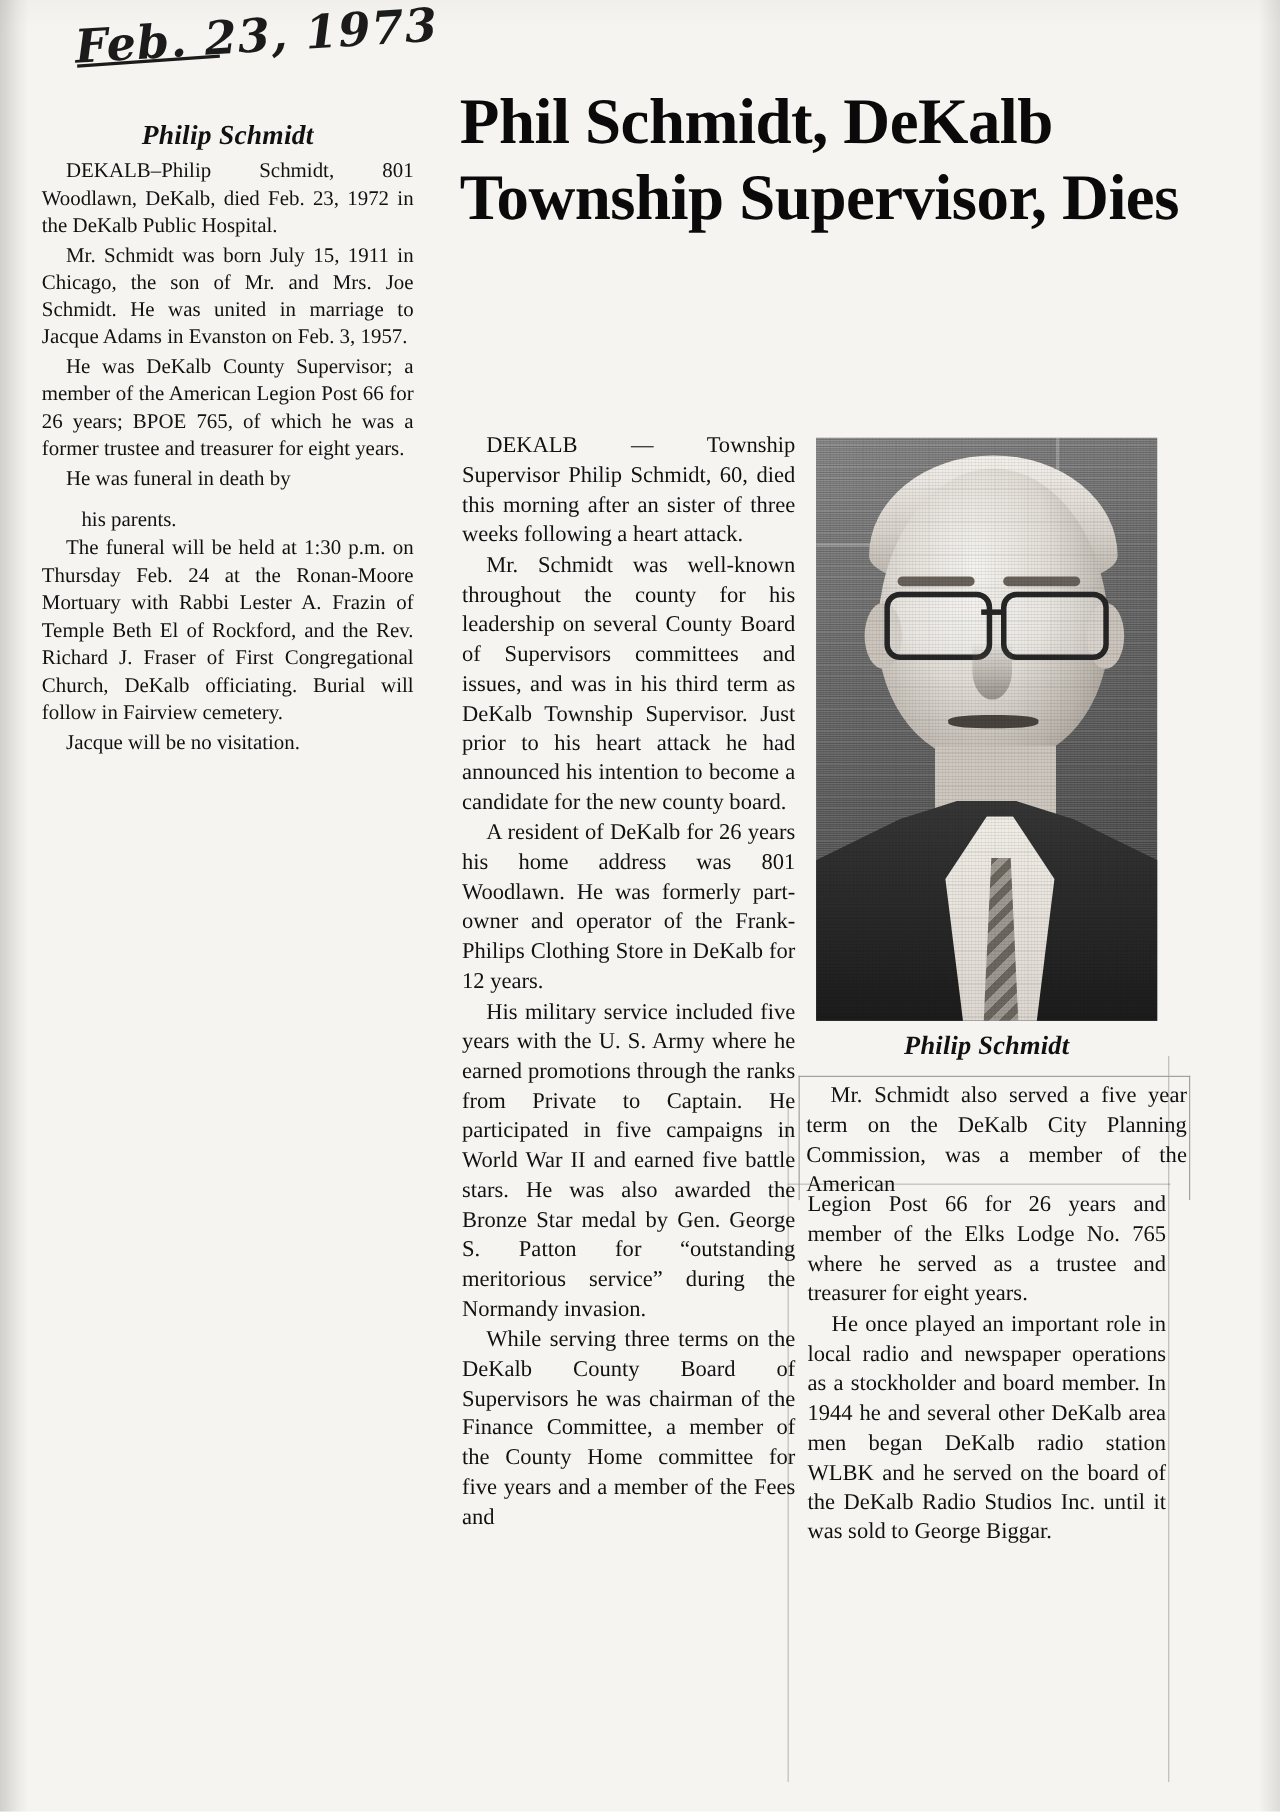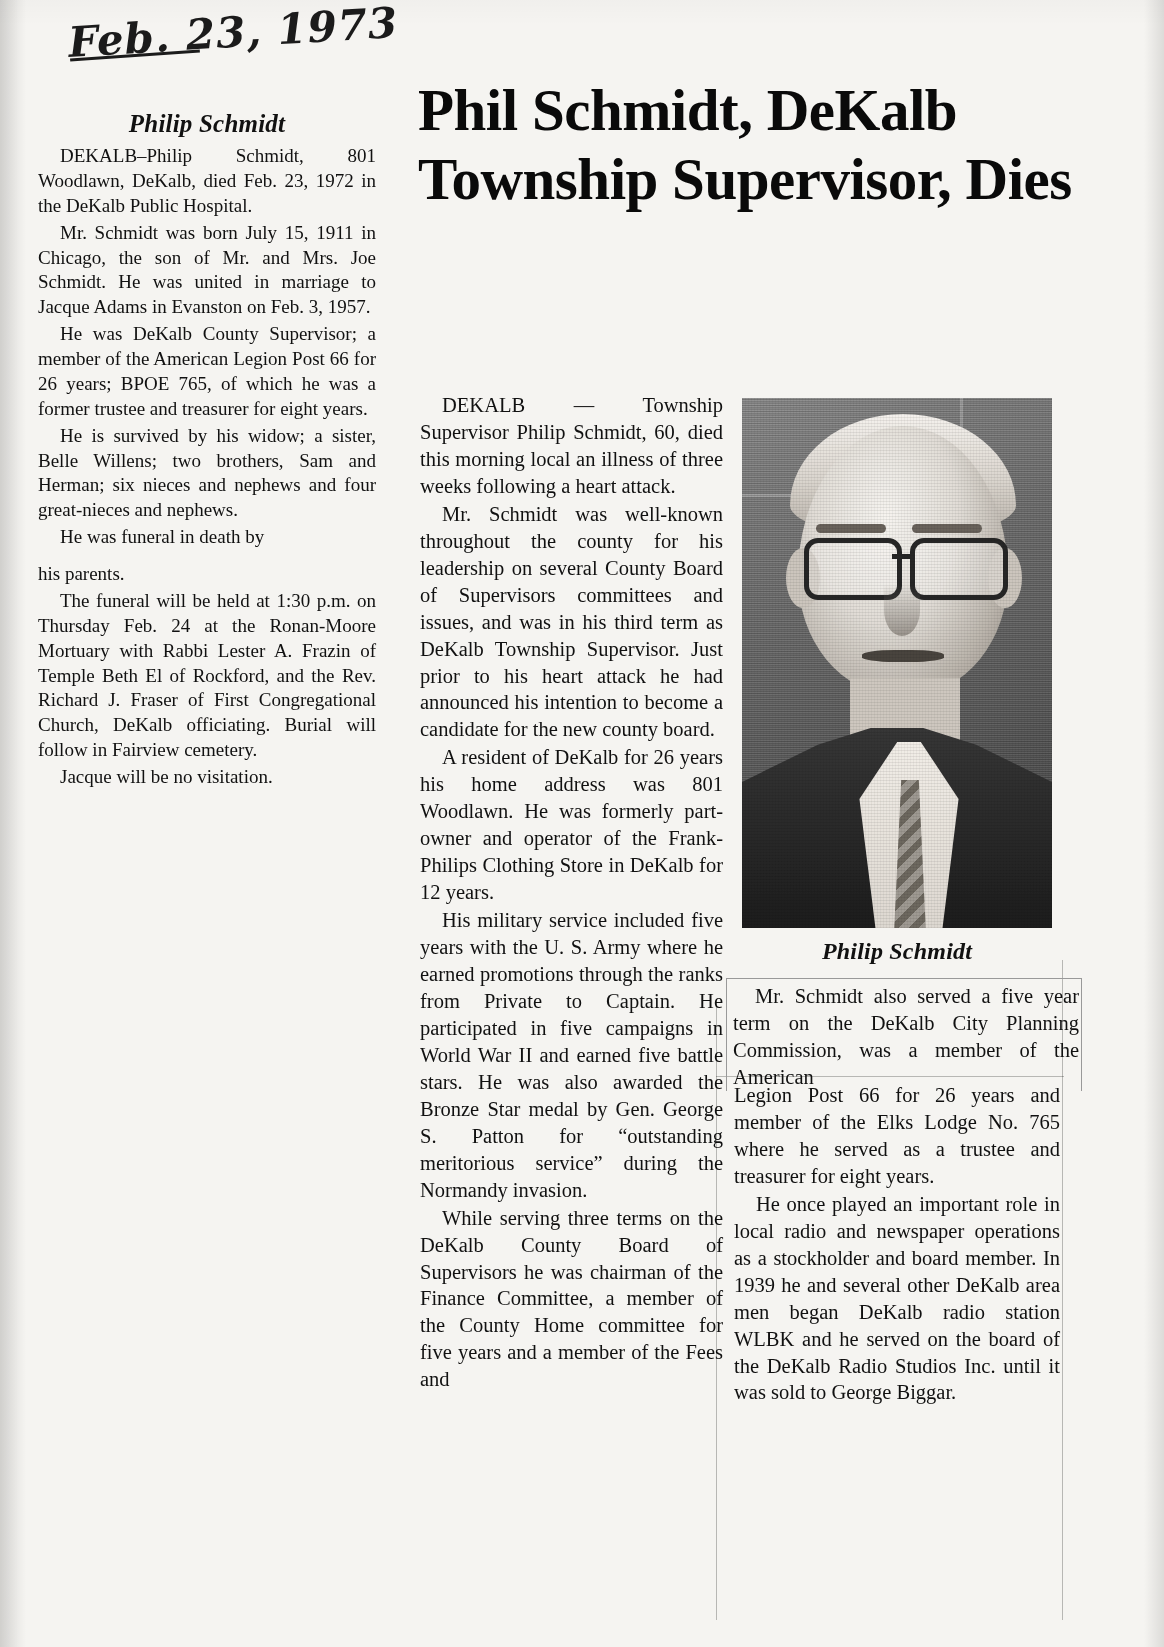--- a/index.html
+++ b/index.html
@@ -67,21 +67,21 @@
   .left-col p {
     margin: 0 0 2px 0;
     font-size: 19px;
     line-height: 1.31;
     text-align: justify;
     text-justify: inter-word;
     text-indent: 22px;
     hyphens: manual;
   }
   .left-col p.noindent { text-indent: 0; }
-  .left-col p.gap { margin-top: 12px; }
+  .left-col p.gap { margin-top: 12px; margin-left: 36px; }
 
   
   .headline {
     position: absolute;
     left: 418px;
     top: 76px;
     width: 700px;
     font-family: Liberation Serif, serif;
     font-weight: bold;
     font-size: 59px;
@@ -278,31 +278,30 @@
   <div class="edge-shadow-r"></div>
 
   <div class="handwritten">Feb. 23, 1973</div>
   <div class="hw-strike"></div>
 
   <div class="left-col">
     <div class="left-title">Philip Schmidt</div>
     <p>DEKALB–Philip Schmidt, 801 Woodlawn, DeKalb, died Feb. 23, 1972 in the DeKalb Public Hospital.</p>
     <p>Mr. Schmidt was born July 15, 1911 in Chicago, the son of Mr. and Mrs. Joe Schmidt. He was united in marriage to Jacque Adams in Evanston on Feb. 3, 1957.</p>
     <p>He was DeKalb County Supervisor; a member of the American Legion Post 66 for 26 years; BPOE 765, of which he was a former trustee and treasurer for eight years.</p>
-    <p>He is survived by his widow; a sister, Belle Willens; two brothers, Sam and Herman; six nieces and nephews and four great-nieces and nephews.</p>
     <p>He was funeral in death by</p>
     <p class="noindent gap">his parents.</p>
     <p>The funeral will be held at 1:30 p.m. on Thursday Feb. 24 at the Ronan-Moore Mortuary with Rabbi Lester A. Frazin of Temple Beth El of Rockford, and the Rev. Richard J. Fraser of First Congregational Church, DeKalb officiating. Burial will follow in Fairview cemetery.</p>
     <p>Jacque will be no visitation.</p>
   </div>
 
   <div class="headline">Phil Schmidt, DeKalb Township Supervisor, Dies</div>
 
   <div class="mid-col">
-    <p>DEKALB — Township Supervisor Philip Schmidt, 60, died this morning local an illness of three weeks following a heart attack.</p>
+    <p>DEKALB — Township Supervisor Philip Schmidt, 60, died this morning after an sister of three weeks following a heart attack.</p>
     <p>Mr. Schmidt was well-known throughout the county for his leadership on several County Board of Supervisors committees and issues, and was in his third term as DeKalb Township Supervisor. Just prior to his heart attack he had announced his intention to become a candidate for the new county board.</p>
     <p>A resident of DeKalb for 26 years his home address was 801 Woodlawn. He was formerly part-owner and operator of the Frank-Philips Clothing Store in DeKalb for 12 years.</p>
     <p>His military service included five years with the U. S. Army where he earned promotions through the ranks from Private to Captain. He participated in five campaigns in World War II and earned five battle stars. He was also awarded the Bronze Star medal by Gen. George S. Patton for “outstanding meritorious service” during the Normandy invasion.</p>
     <p>While serving three terms on the DeKalb County Board of Supervisors he was chairman of the Finance Committee, a member of the County Home committee for five years and a member of the Fees and</p>
   </div>
 
   <div class="photo-wrap">
     <div class="photo">
       <div class="ph-bg"></div>
       <div class="ph-wall-line" style="left:218px; top:0; width:3px; height:220px;"></div>
@@ -332,16 +331,16 @@
   <div class="cutline cut-h1"></div>
 
   <div class="right-col">
     <div class="inset-clip">
       <p>Mr. Schmidt also served a five year term on the DeKalb City Planning Commission, was a member of the American</p>
     </div>
   </div>
 
   <div class="right-lower">
     <p class="noindent" style="text-indent:0">Legion Post 66 for 26 years and member of the Elks Lodge No. 765 where he served as a trustee and treasurer for eight years.</p>
-    <p>He once played an important role in local radio and newspaper operations as a stockholder and board member. In 1939 he and several other DeKalb area men began DeKalb radio station WLBK and he served on the board of the DeKalb Radio Studios Inc. until it was sold to George Biggar.</p>
+    <p>He once played an important role in local radio and newspaper operations as a stockholder and board member. In 1944 he and several other DeKalb area men began DeKalb radio station WLBK and he served on the board of the DeKalb Radio Studios Inc. until it was sold to George Biggar.</p>
   </div>
 
 </div>
 
 </body></html>

